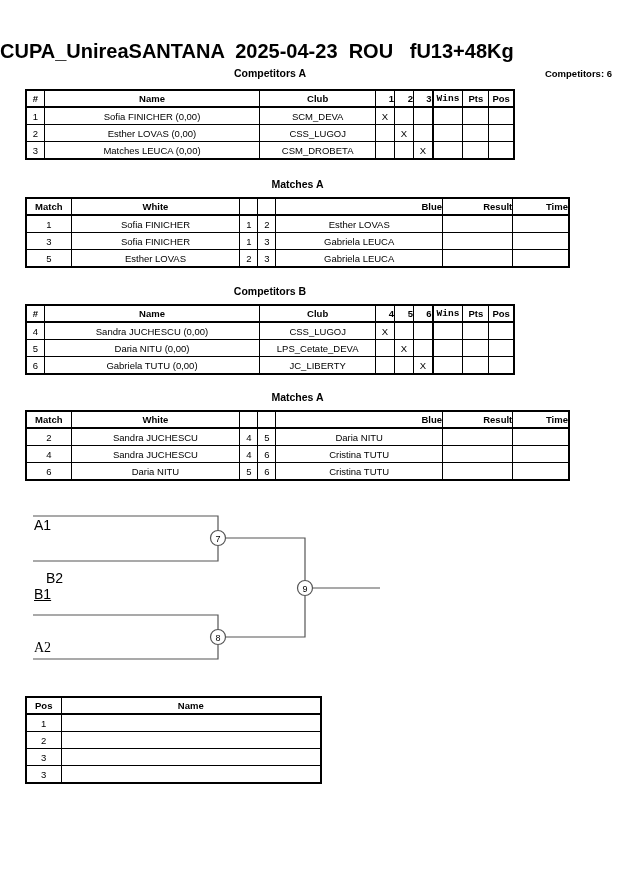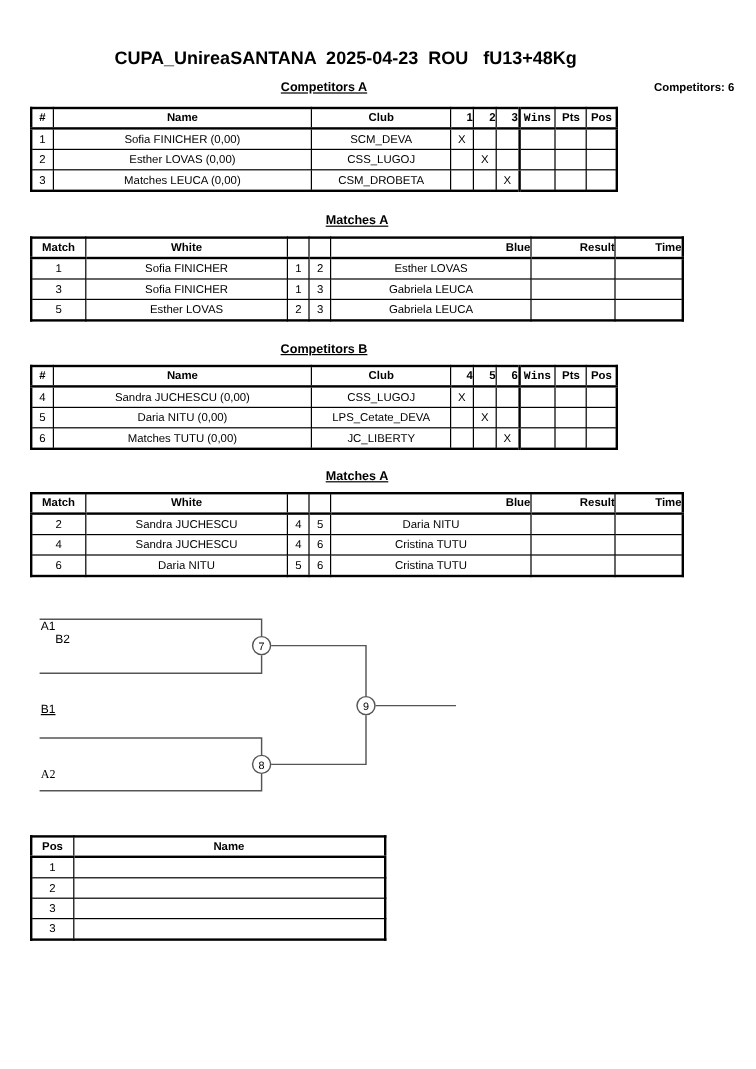--- a/index.html
+++ b/index.html
@@ -15,43 +15,42 @@
     color: #000000;
     overflow: hidden;
   }
 
   
   #main-title {
     position: absolute;
     left: 0;
     top: 40px;
     width: 576px;
-    text-align: center;
-    font-size: 15px;
+    text-align: left;
+    font-size: 20px;
     font-weight: bold;
     letter-spacing: 0px;
     white-space: pre;
   }
   #competitors-count {
     position: absolute;
     right: 18px;
     top: 68px;
     font-size: 9.5px;
     font-weight: bold;
     white-space: pre;
   }
 
   
   .section-title {
     position: absolute;
     font-size: 10.5px;
     font-weight: bold;
     text-align: center;
     white-space: pre;
-    text-decoration: underline;
   }
 
   
   .tbl {
     position: absolute;
     border-collapse: collapse;
     border: 2px solid #000;
     font-size: 9.5px;
     background: #fff;
     table-layout: fixed;
@@ -81,21 +80,21 @@
   #bracket {
     position: absolute;
     left: 0;
     top: 0;
     width: 630px;
     height: 891px;
     pointer-events: none;
   }
   .br-label {
     position: absolute;
-    font-size: 10px;
+    font-size: 14px;
     white-space: pre;
   }
 </style>
 </head>
 <body>
 
 <div id="main-title">CUPA_UnireaSANTANA  2025-04-23  ROU   fU13+48Kg</div>
 <div id="competitors-count">Competitors: 6</div>
 
 <div class="section-title" style="left:25px; top:67px; width:490px;">Competitors A</div>
@@ -261,21 +260,21 @@
       <td class="pad-l">LPS_Cetate_DEVA</td>
       <td class="ctr"></td>
       <td class="ctr">X</td>
       <td class="ctr"></td>
       <td class="ctr heavy-left"></td>
       <td class="ctr"></td>
       <td class="ctr"></td>
     </tr>
     <tr>
       <td class="ctr">6</td>
-      <td class="pad-l">Matches TUTU  (0,00)</td>
+      <td class="pad-l">Gabriela TUTU  (0,00)</td>
       <td class="pad-l">JC_LIBERTY</td>
       <td class="ctr"></td>
       <td class="ctr"></td>
       <td class="ctr">X</td>
       <td class="ctr heavy-left"></td>
       <td class="ctr"></td>
       <td class="ctr"></td>
     </tr>
   </tbody>
 </table>
@@ -357,21 +356,21 @@
     <circle cx="305" cy="588" r="7.5"></circle>
   </g>
   <g fill="#000000" font-family="Liberation Sans, sans-serif" font-size="9" text-anchor="middle">
     <text x="218" y="541.5">7</text>
     <text x="218" y="640.5">8</text>
     <text x="305" y="591.5">9</text>
   </g>
 </svg>
 
 <div class="br-label" style="left:34px; top:517px;">A1</div>
-<div class="br-label" style="left:34px; top:528px;padding-left:12px;">B2</div>
+<div class="br-label" style="left:34px; top:570px;padding-left:12px;">B2</div>
 <div class="br-label" style="left:34px; top:586px;text-decoration:underline;">B1</div>
 <div class="br-label" style="left:34px; top:640px;font-family:Liberation Serif, serif;">A2</div>
 
 <div class="section-title" style="left:27px; top:677px; width:295px;margin-top:45px;">Results</div>
 
 <table class="tbl" id="tbl-results" style="left:25px; top:696px; width:295px;">
   <colgroup>
     <col style="width:35px">
       <col style="width:260px">
   </colgroup>

